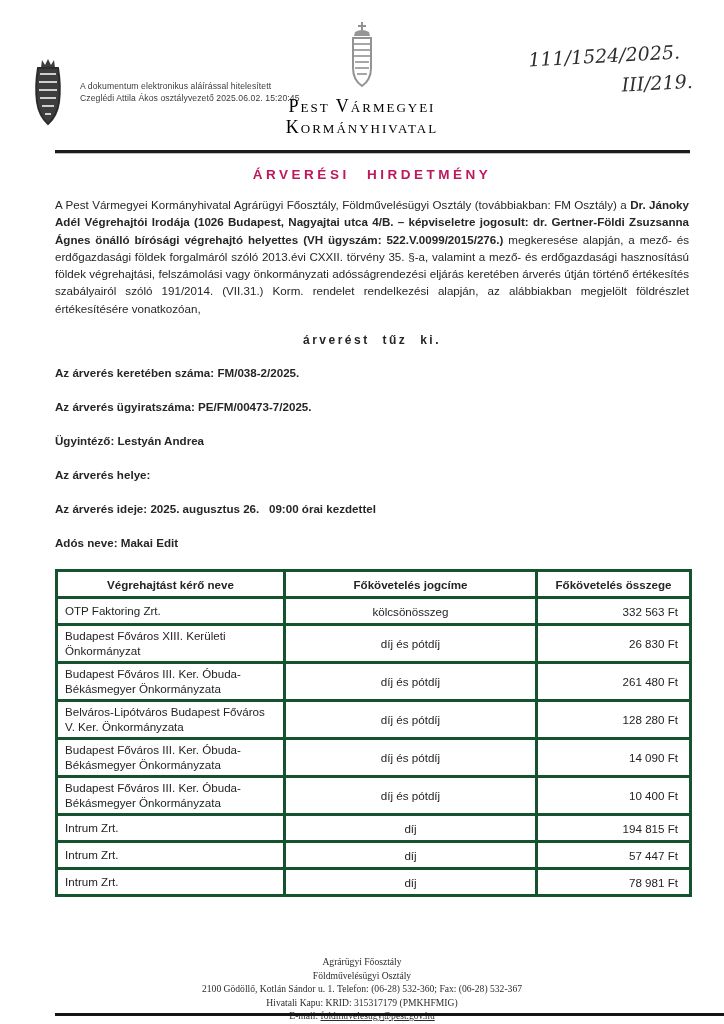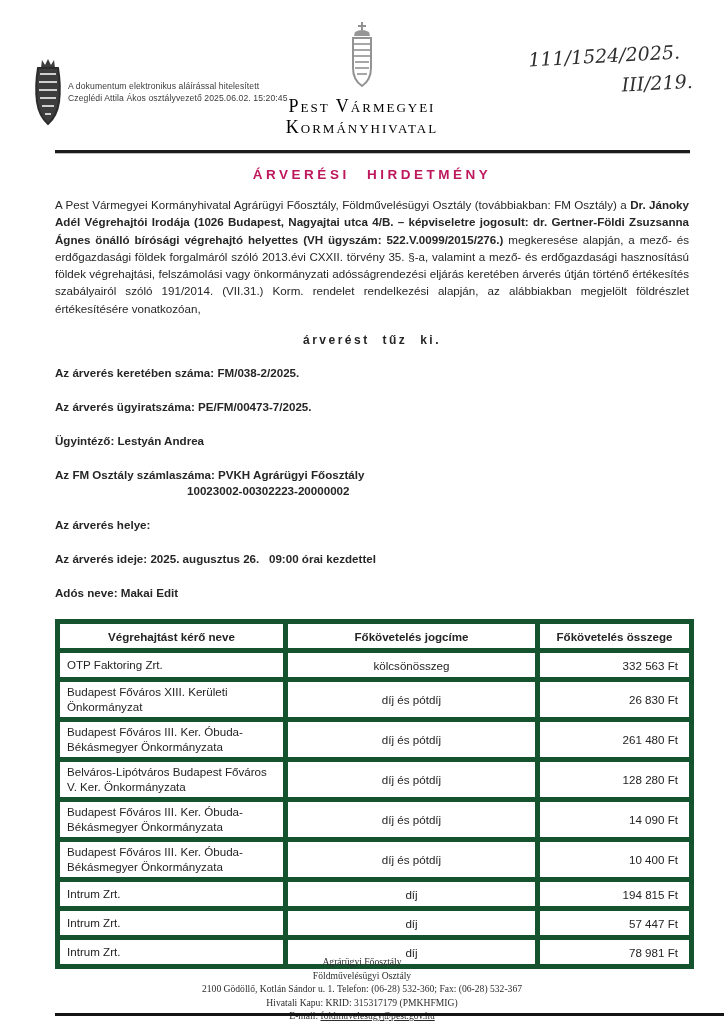--- a/index.html
+++ b/index.html
@@ -2,21 +2,21 @@
 <html lang="hu"><head>
 <meta charset="utf-8">
 <style>
   html,body{margin:0;padding:0;background:#e8e8e8;}
   .page{
     position:relative;width:724px;height:1024px;background:#ffffff;
     font-family:"Liberation Sans",sans-serif;color:#262626;overflow:hidden;
     margin:0 auto;
   }
   
-  .stamp{position:absolute;top:56px;left:28px;display:flex;align-items:center;gap:0;}
+  .stamp{position:absolute;top:56px;left:28px;display:flex;align-items:center;gap:12px;}
   .stamp svg{filter:blur(.5px);}
   .stamp-text{font-size:8.6px;line-height:12px;color:#3a3a3a;letter-spacing:.1px;}
   
   .crest{position:absolute;top:20px;left:50%;transform:translateX(-50%);}
   .crest svg{filter:blur(.7px);opacity:.75;}
   .org{position:absolute;top:96px;left:0;width:100%;text-align:center;
     font-family:"Liberation Serif",serif;font-variant:small-caps;
     font-size:18px;line-height:21px;letter-spacing:2px;color:#000000;}
   
   .handwriting{position:absolute;top:40px;right:18px;width:185px;
@@ -37,21 +37,21 @@
     letter-spacing:2.5px;word-spacing:7px;margin:16px 0 18px 0;}
   .detail{font-weight:bold;font-size:11.6px;line-height:15px;margin:0 0 19px 0;}
   .account-number{margin-left:132px;margin-top:1px;}
   .loc{display:flex;}
   .loc-label{width:123px;flex:0 0 auto;}
   .loc-value div{margin-bottom:1px;}
   
   table{border-collapse:collapse;width:634px;margin-top:14px;table-layout:fixed;
     font-size:11.6px;color:#242424;}
   col.c1{width:228px;}col.c2{width:252px;}col.c3{width:154px;}
-  th,td{border:5px solid #14532d;padding:3px 7px;vertical-align:middle;}
+  th,td{border:3px solid #14532d;padding:3px 7px;vertical-align:middle;}
   th{font-weight:bold;text-align:center;height:18px;}
   td.name{text-align:left;line-height:14.5px;height:18px;margin-top:15px;}
   td.jog{text-align:center;}
   td.amt{text-align:right;padding-right:11px;}
   
   .footer{position:absolute;top:955px;left:0;width:100%;text-align:center;
     font-family:"Liberation Serif",serif;font-size:9.6px;line-height:13.5px;color:#2c2c2c;}
   .link{text-decoration:underline;cursor:pointer;}
   .bottom-line{position:absolute;top:1013px;left:55px;width:669px;height:3px;background:#141414;}
 </style>
@@ -110,25 +110,20 @@
     <div class="detail">
       <span>Az árverés ügyiratszáma:</span>
       <span>PE/FM/00473-7/2025.</span>
     </div>
 
     <div class="detail">
       <span>Ügyintéző:</span>
       <span>Lestyán Andrea</span>
     </div>
 
-    <div class="detail">
-      <span>Az FM Osztály számlaszáma:</span>
-      <span>PVKH Agrárügyi Főosztály</span>
-      <div class="account-number">10023002-00302223-20000002</div>
-    </div>
 
     <div class="detail loc">
       <span class="loc-label">Az árverés helye:</span>
       <span class="loc-value">
       </span>
     </div>
 
     <div class="detail">
       <span>Az árverés ideje:</span>
       <span>2025. augusztus 26.&nbsp;&nbsp; 09:00 órai kezdettel</span>

